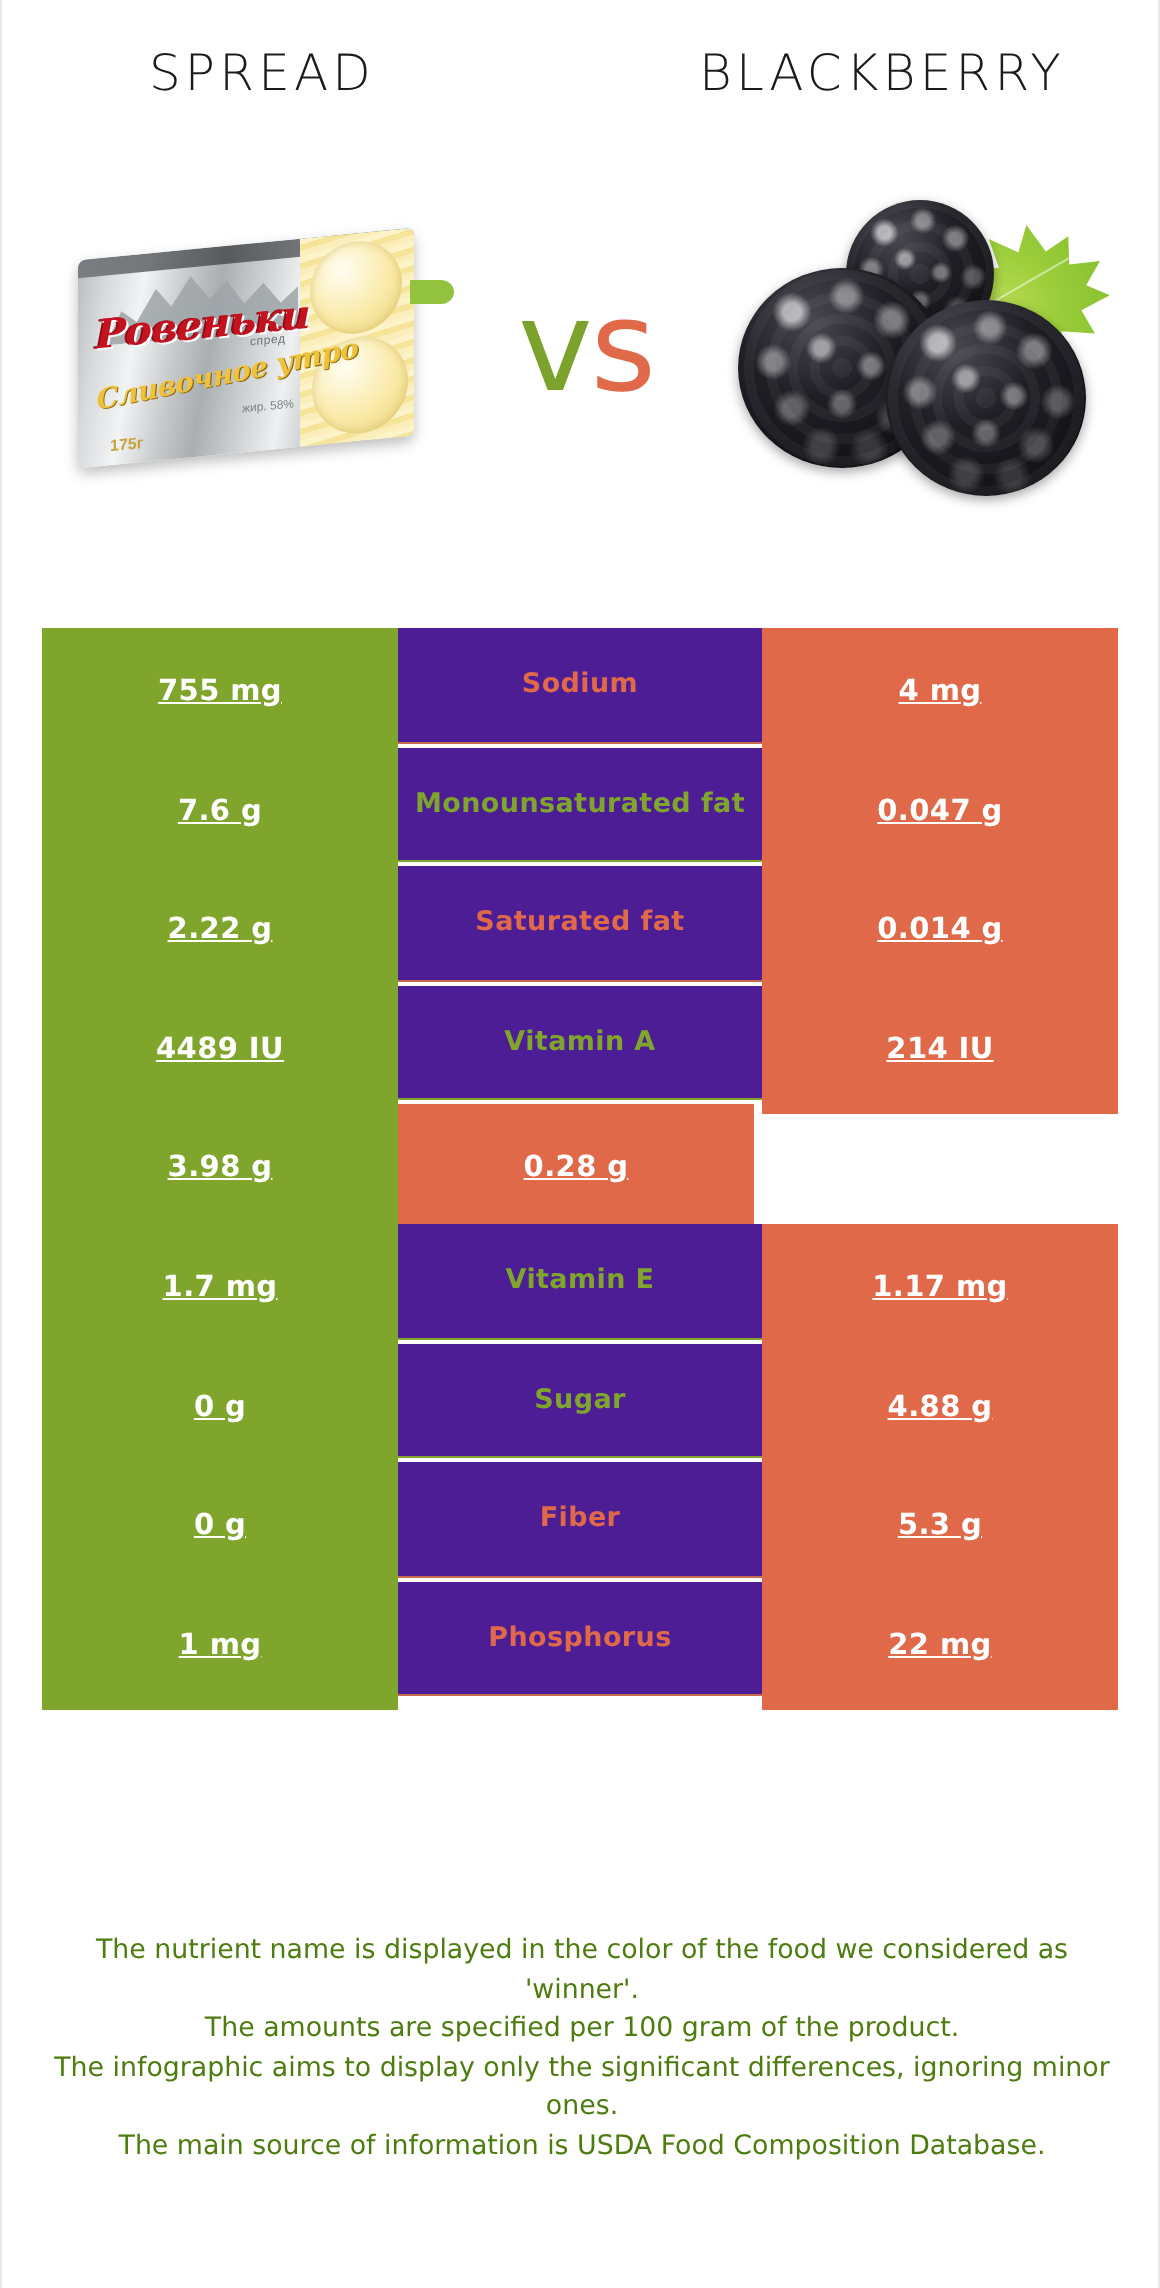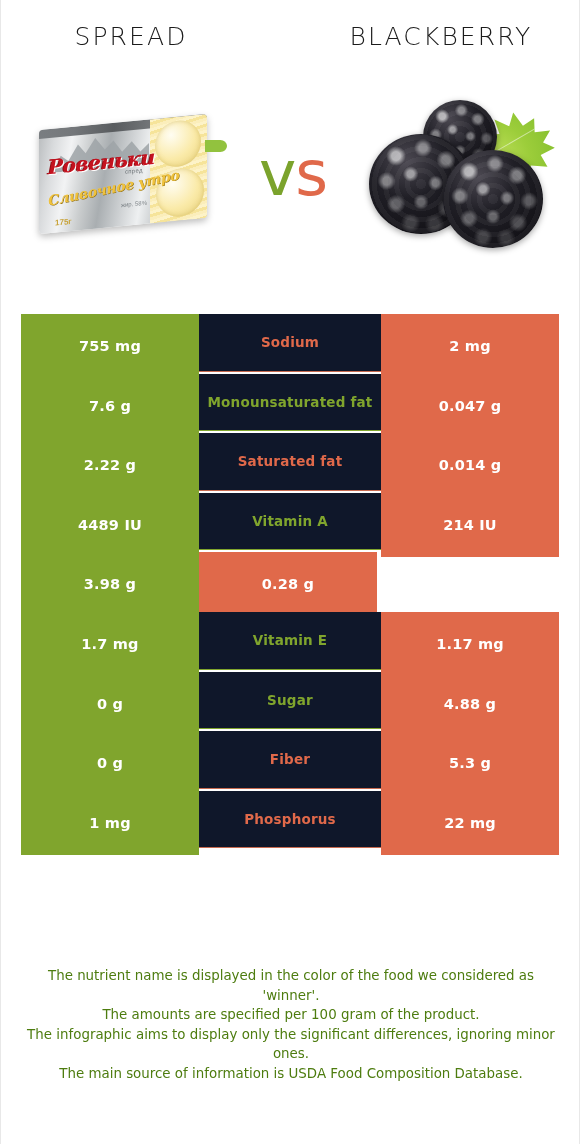--- a/index.html
+++ b/index.html
@@ -269,26 +269,27 @@
     font-size: 14.5px;
     font-weight: 600;
     letter-spacing: .2px;
     font-family: "DejaVu Sans", sans-serif;
   }
   .cell.val {
     width: 178px;
     color: #ffffff;
     height: 64px;
     margin-bottom: 18px;
+    text-decoration: underline;
   }
   .cell.val.left  { background: #80a52d; }
   .cell.val.right { background: #e0694a; }
   .cell.name {
     width: 182px;
-    background: #0f172a;
+    background: #4c1d95;
     height: 57.6px;
     margin-bottom: 2px;
     font-size: 13.5px;
     font-weight: 600;
     border-bottom: 1px solid transparent;
   }
   .cell.name.win-left  { color: #80a52d; border-bottom-color: #80a52d; }
   .cell.name.win-right { color: #e0694a; border-bottom-color: #c76a50; }
 
   
@@ -338,21 +339,21 @@
       <div class="berry" id="berry-top"></div>
       <div class="berry" id="berry-left"></div>
       <div class="berry" id="berry-front"></div>
     </div>
   </div>
 
   <div id="table">
       <div class="row">
         <div class="cell val left">755 mg</div>
         <div class="cell name win-right">Sodium</div>
-        <div class="cell val right">2 mg</div>
+        <div class="cell val right">4 mg</div>
       </div>
       <div class="row">
         <div class="cell val left">7.6 g</div>
         <div class="cell name win-left">Monounsaturated fat</div>
         <div class="cell val right">0.047 g</div>
       </div>
       <div class="row">
         <div class="cell val left">2.22 g</div>
         <div class="cell name win-right">Saturated fat</div>
         <div class="cell val right">0.014 g</div>

